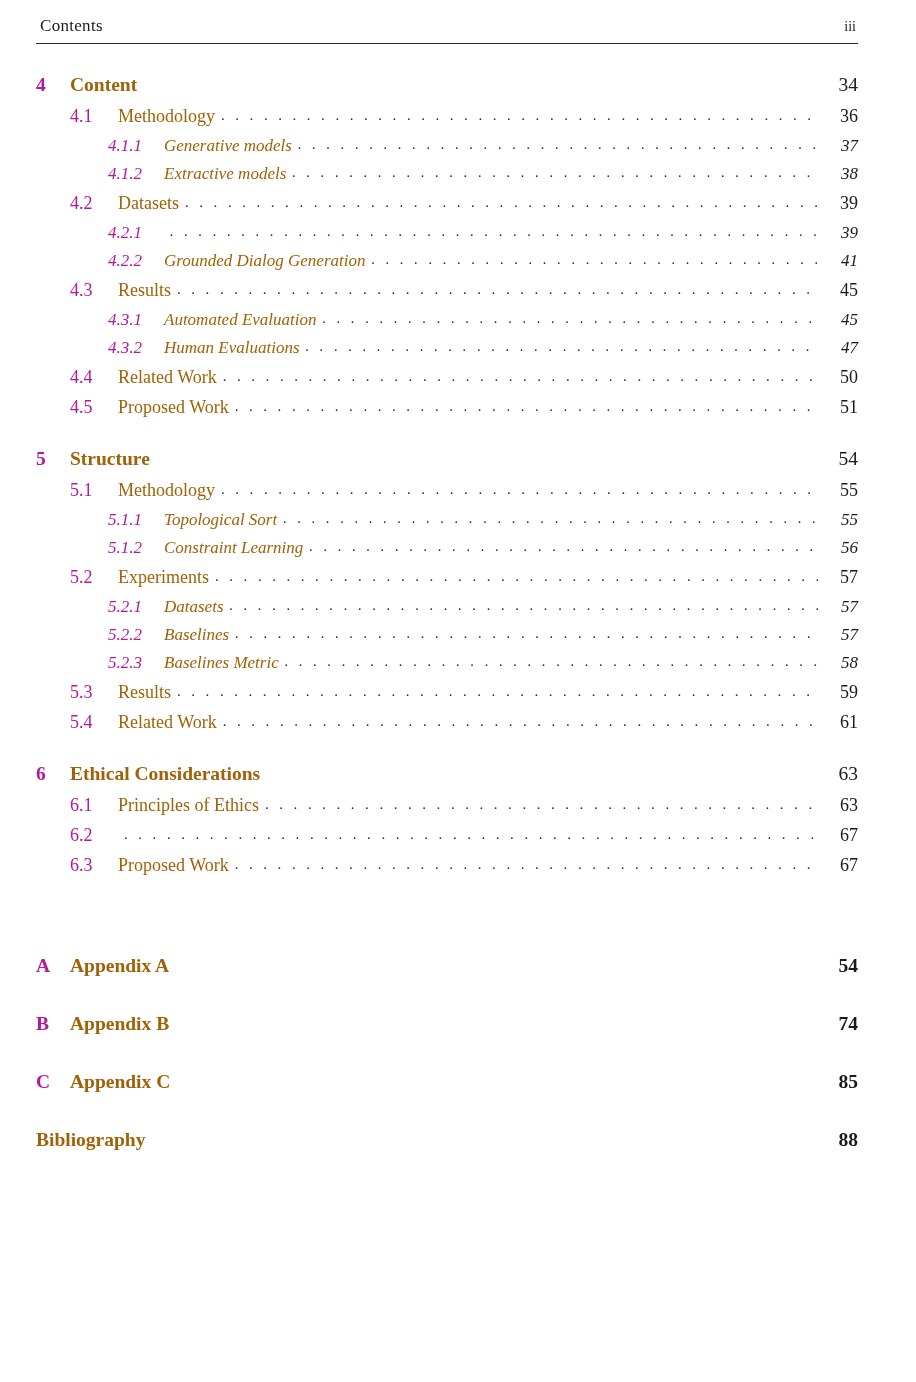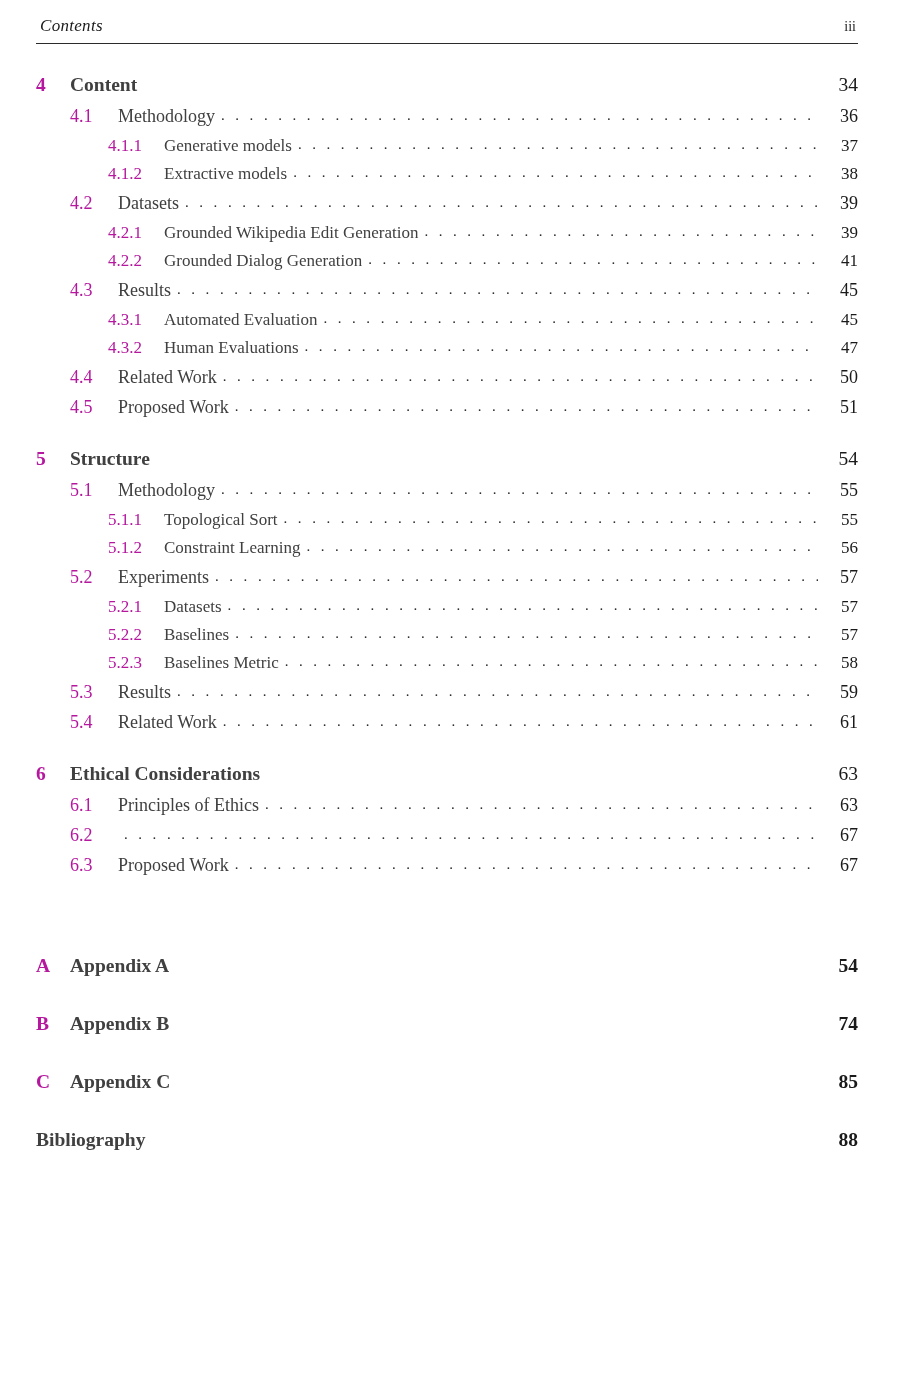--- a/index.html
+++ b/index.html
@@ -26,21 +26,20 @@
   
   .runhead {
     display: flex;
     align-items: baseline;
     justify-content: space-between;
     font-size: 17px;
     padding: 0 2px 7px 4px;
     border-bottom: 1.1px solid #2b2b2b;
   }
   .runhead .left {
-    font-style: italic;
     letter-spacing: 0.3px;
   }
   .runhead .right {
     font-size: 14px;
   }
 
   
   .toc {
     margin-top: 26px;
   }
@@ -51,21 +50,21 @@
     width: 100%;
     box-sizing: border-box;
   }
 
   .num {
     color: #b5179e;
     flex: 0 0 auto;
     white-space: nowrap;
   }
   .title {
-    color: #404040;
+    color: #a16207;
     flex: 0 0 auto;
     white-space: nowrap;
   }
   .dots {
     flex: 1 1 auto;
     overflow: hidden;
     white-space: nowrap;
     color: #2b2b2b;
     margin: 0 6px;
     letter-spacing: 3.4px;
@@ -112,20 +111,21 @@
   .lvl-section .page-no {
     min-width: 34px;
     font-family: Liberation Serif, serif;
   }
 
   
   .lvl-subsection {
     font-size: 17px;
     margin: 8px 17px 8px 0;
     padding-left: 72px;
+    font-style: italic;
   }
   .lvl-subsection .num {
     width: 56px;
   }
   .lvl-subsection .page-no {
     min-width: 34px;
   }
 
   
   .lvl-appendix {
@@ -186,21 +186,20 @@
         <span class="page-no">38</span>
       </div>
       <div class="row lvl-section">
         <span class="num">4.2</span>
         <span class="title">Datasets</span>
         <span class="dots">. . . . . . . . . . . . . . . . . . . . . . . . . . . . . . . . . . . . . . . . . . . . . . . . . . . . . . . . . . . . . . . . . . . . . . . . . . . . . . . . . . . . . . . . . . </span>
         <span class="page-no">39</span>
       </div>
       <div class="row lvl-subsection">
         <span class="num">4.2.1</span>
-        <span class="title">Grounded Wikipedia Edit Generation</span>
         <span class="dots">. . . . . . . . . . . . . . . . . . . . . . . . . . . . . . . . . . . . . . . . . . . . . . . . . . . . . . . . . . . . . . . . . . . . . . . . . . . . . . . . . . . . . . . . . . </span>
         <span class="page-no">39</span>
       </div>
       <div class="row lvl-subsection">
         <span class="num">4.2.2</span>
         <span class="title">Grounded Dialog Generation</span>
         <span class="dots">. . . . . . . . . . . . . . . . . . . . . . . . . . . . . . . . . . . . . . . . . . . . . . . . . . . . . . . . . . . . . . . . . . . . . . . . . . . . . . . . . . . . . . . . . . </span>
         <span class="page-no">41</span>
       </div>
       <div class="row lvl-section">

